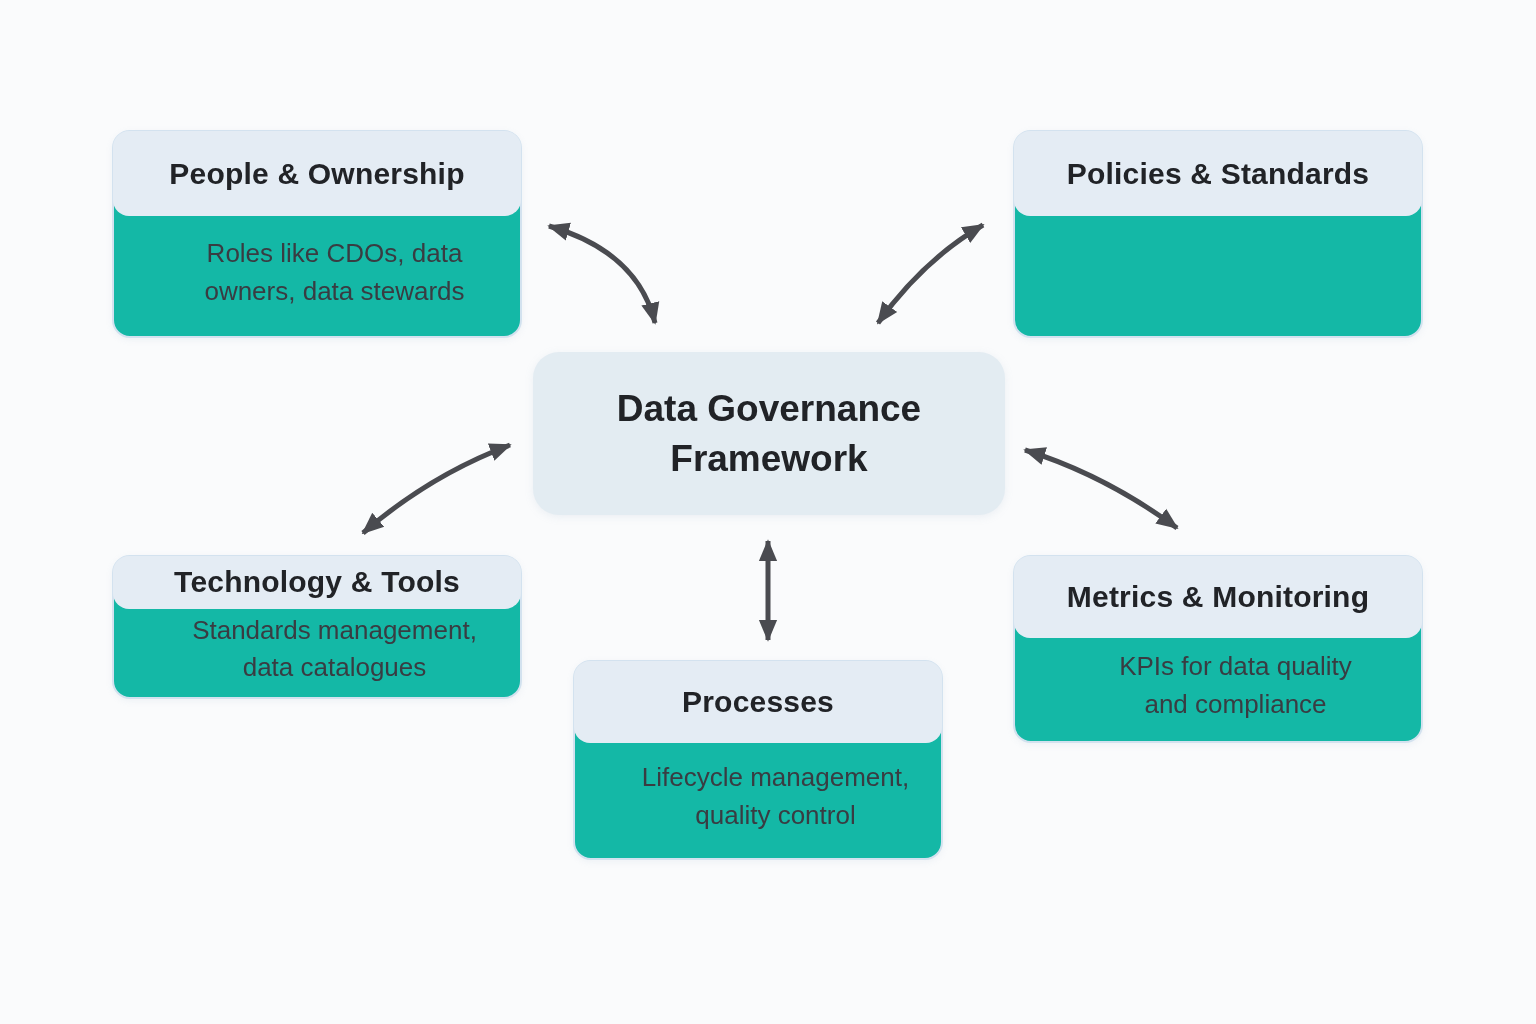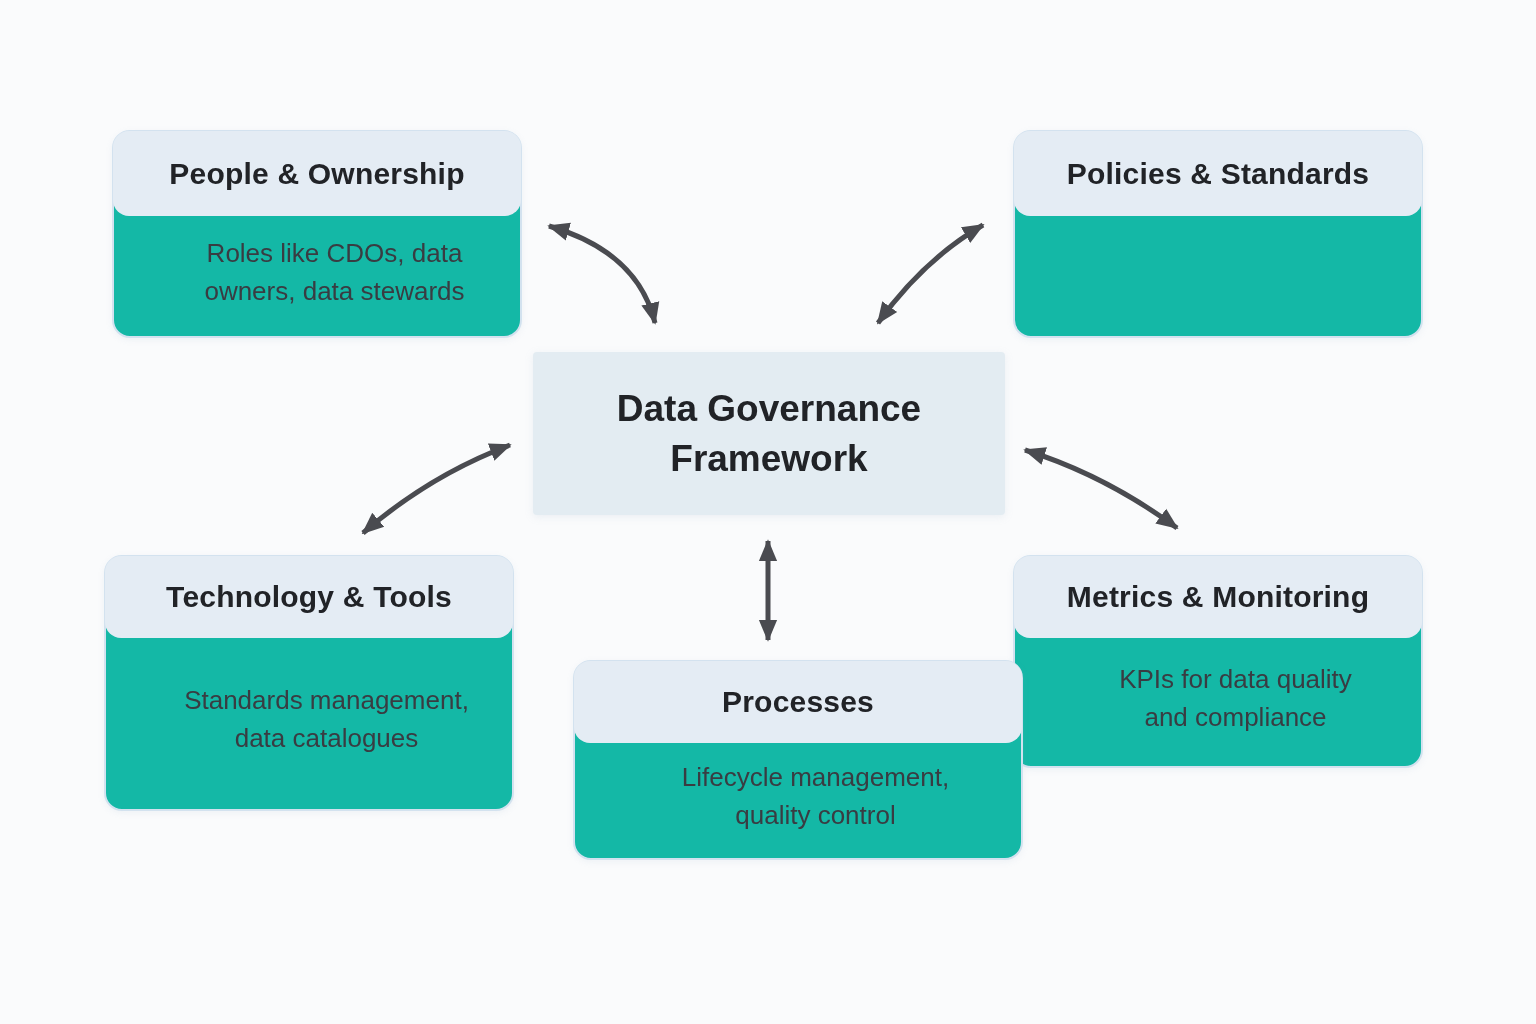--- a/index.html
+++ b/index.html
@@ -56,39 +56,39 @@
     color: #393c42;
     white-space: pre-line;
     padding: 4px 16px 10px 16px;
     margin-left: 35px;
   }
   .center-card {
     position: absolute;
     left: 533px; top: 352px;
     width: 472px; height: 163px;
     background: #e3ecf2;
-    border-radius: 4px;
+    border-radius: 26px;
     box-sizing: border-box;
     display: flex;
     align-items: center;
     justify-content: center;
     text-align: center;
     font-weight: 700;
     font-size: 37px;
     line-height: 1.35;
     color: #212327;
     white-space: pre-line;
     box-shadow: 0 2px 8px rgba(150,170,195,0.15);
   }
   
   .card.people     { left: 112px;  top: 130px; width: 410px; height: 208px; }
   .card.policies   { left: 1013px; top: 130px; width: 410px; height: 208px; }
-  .card.technology { left: 104px;  top: 555px; width: 410px; height: 256px; justify-content: center; }
-  .card.metrics    { left: 1013px; top: 555px; width: 410px; height: 213px; }
-  .card.processes  { left: 573px;  top: 660px; width: 450px; height: 200px; }
+  .card.technology { left: 112px;  top: 555px; width: 410px; height: 144px; justify-content: center; }
+  .card.metrics    { left: 1013px; top: 555px; width: 410px; height: 188px; }
+  .card.processes  { left: 573px;  top: 660px; width: 370px; height: 200px; }
   .card.people .card-header,
   .card.policies .card-header { height: 85px; }
   .card.technology .card-header,
   .card.metrics .card-header,
   .card.processes .card-header { height: 82px; }
 </style>
 </head>
 <body>
 
 <div class="canvas">

